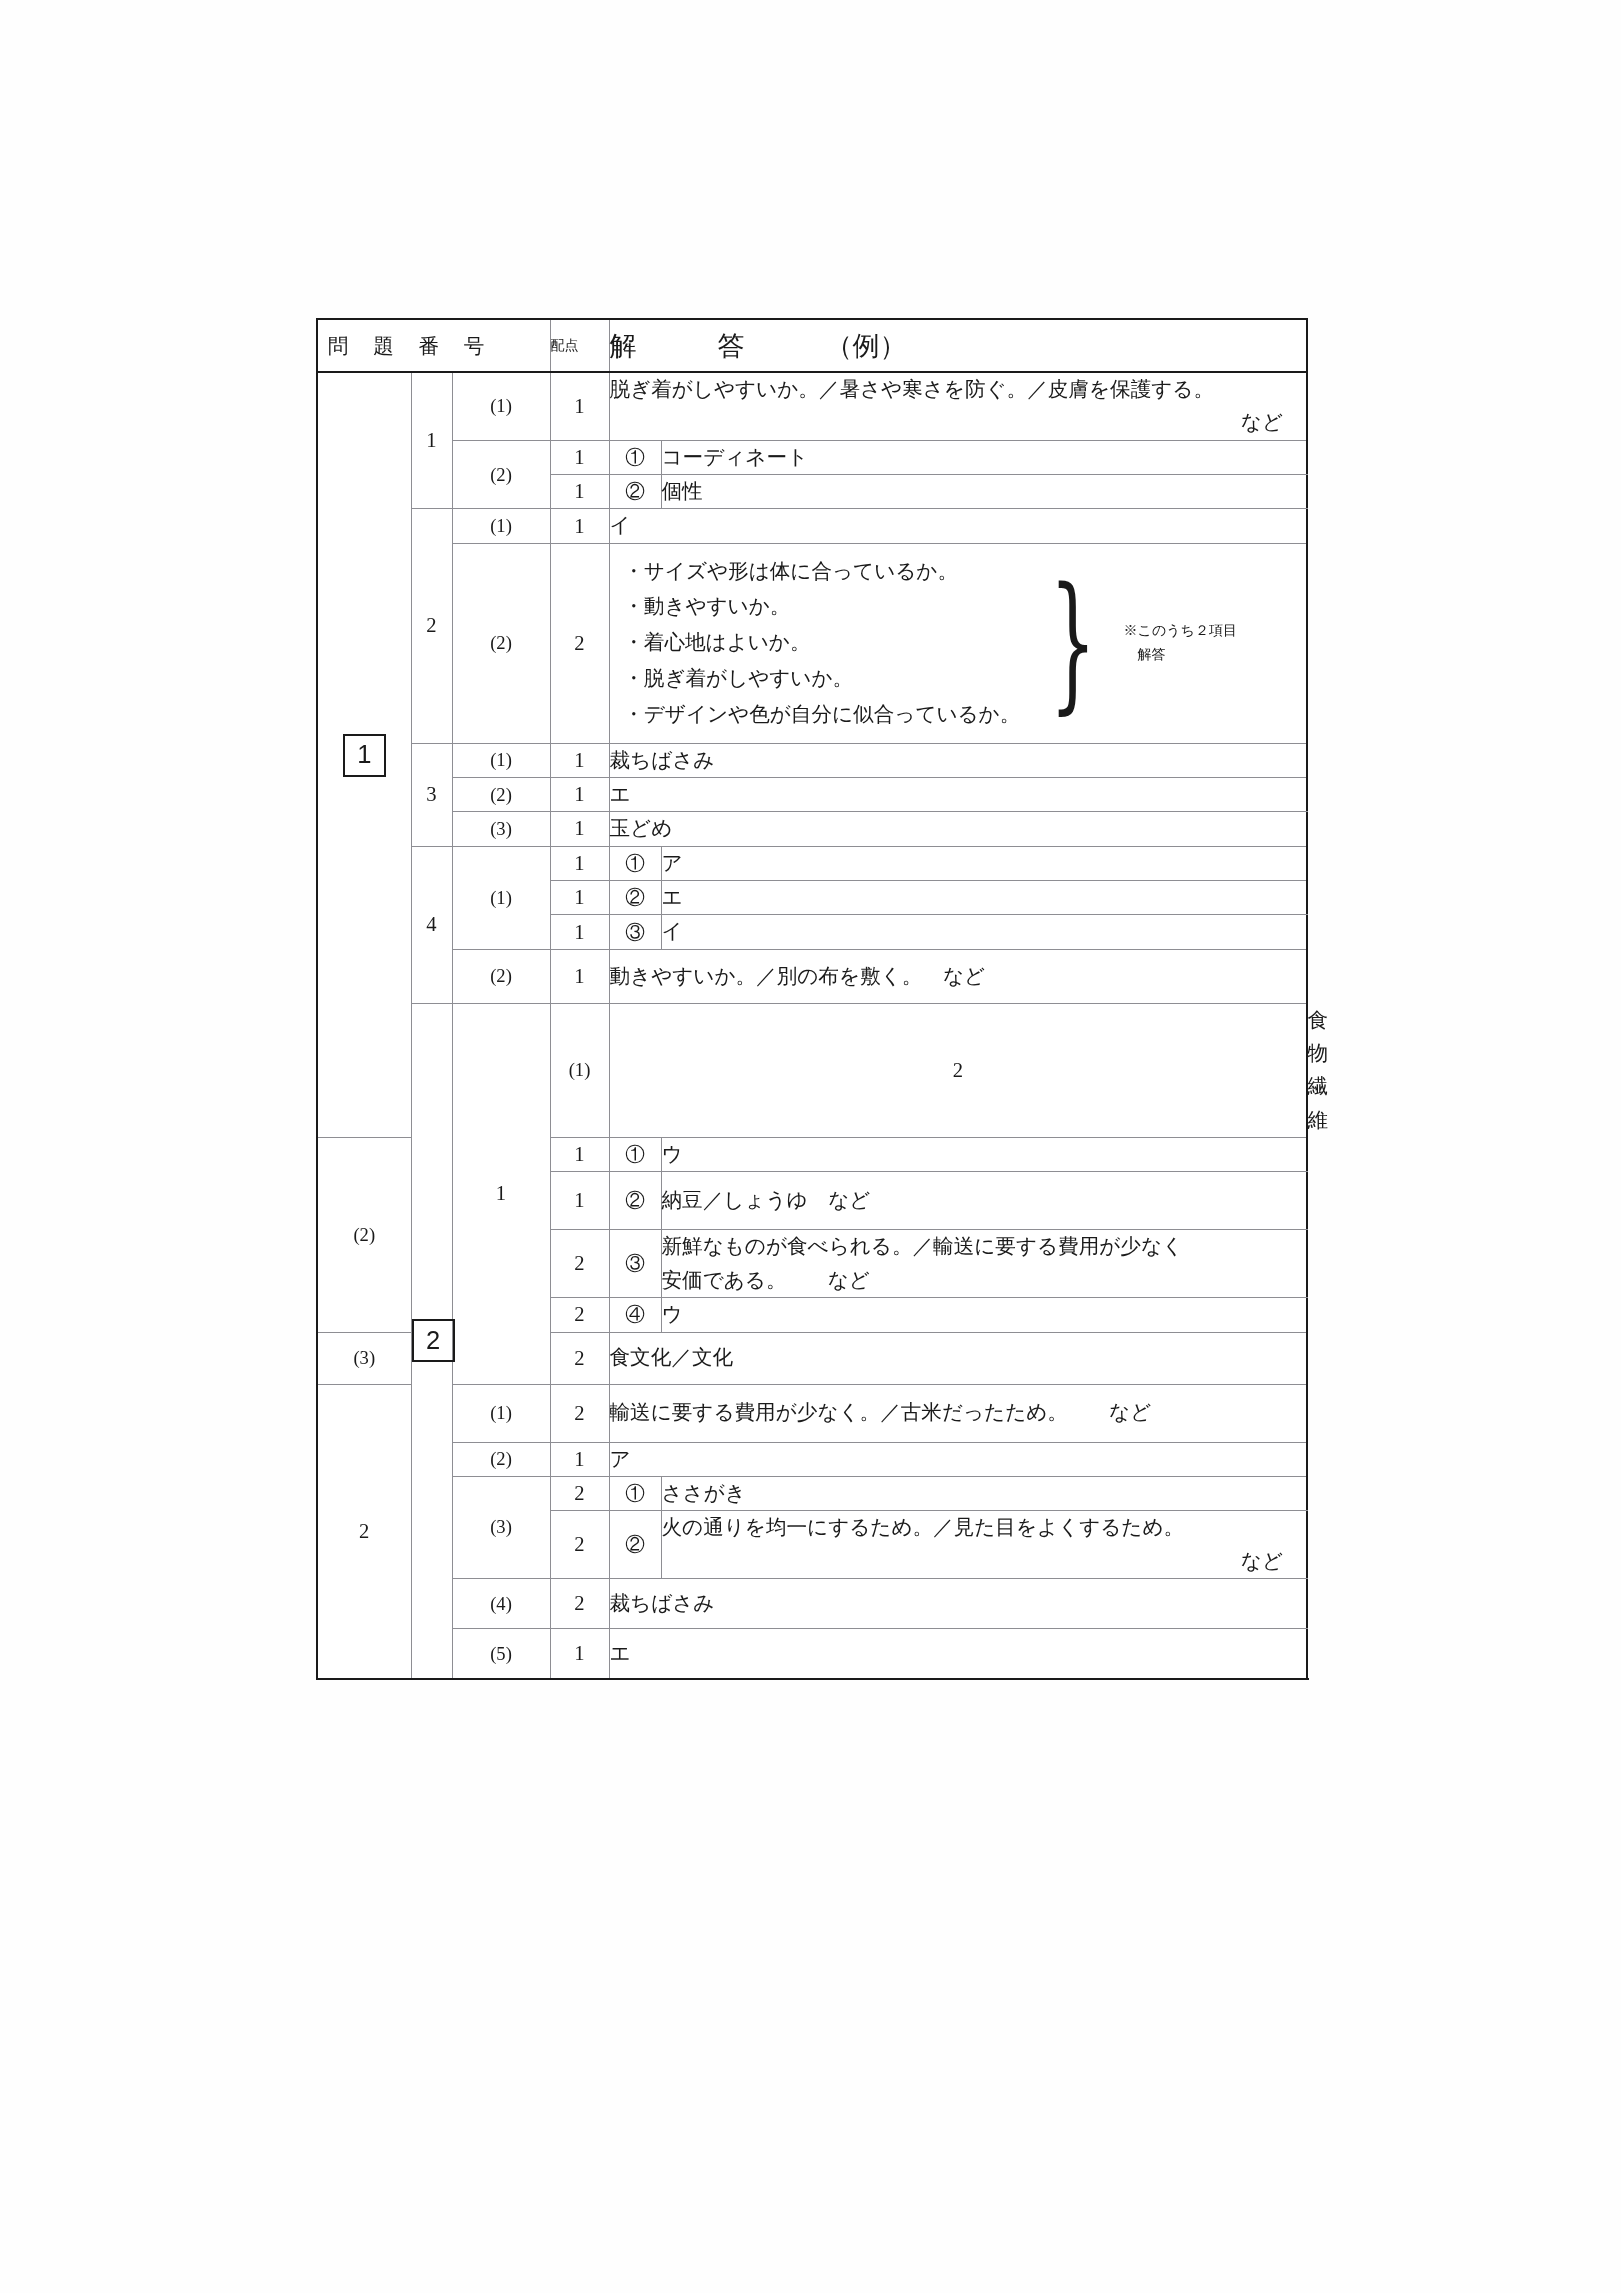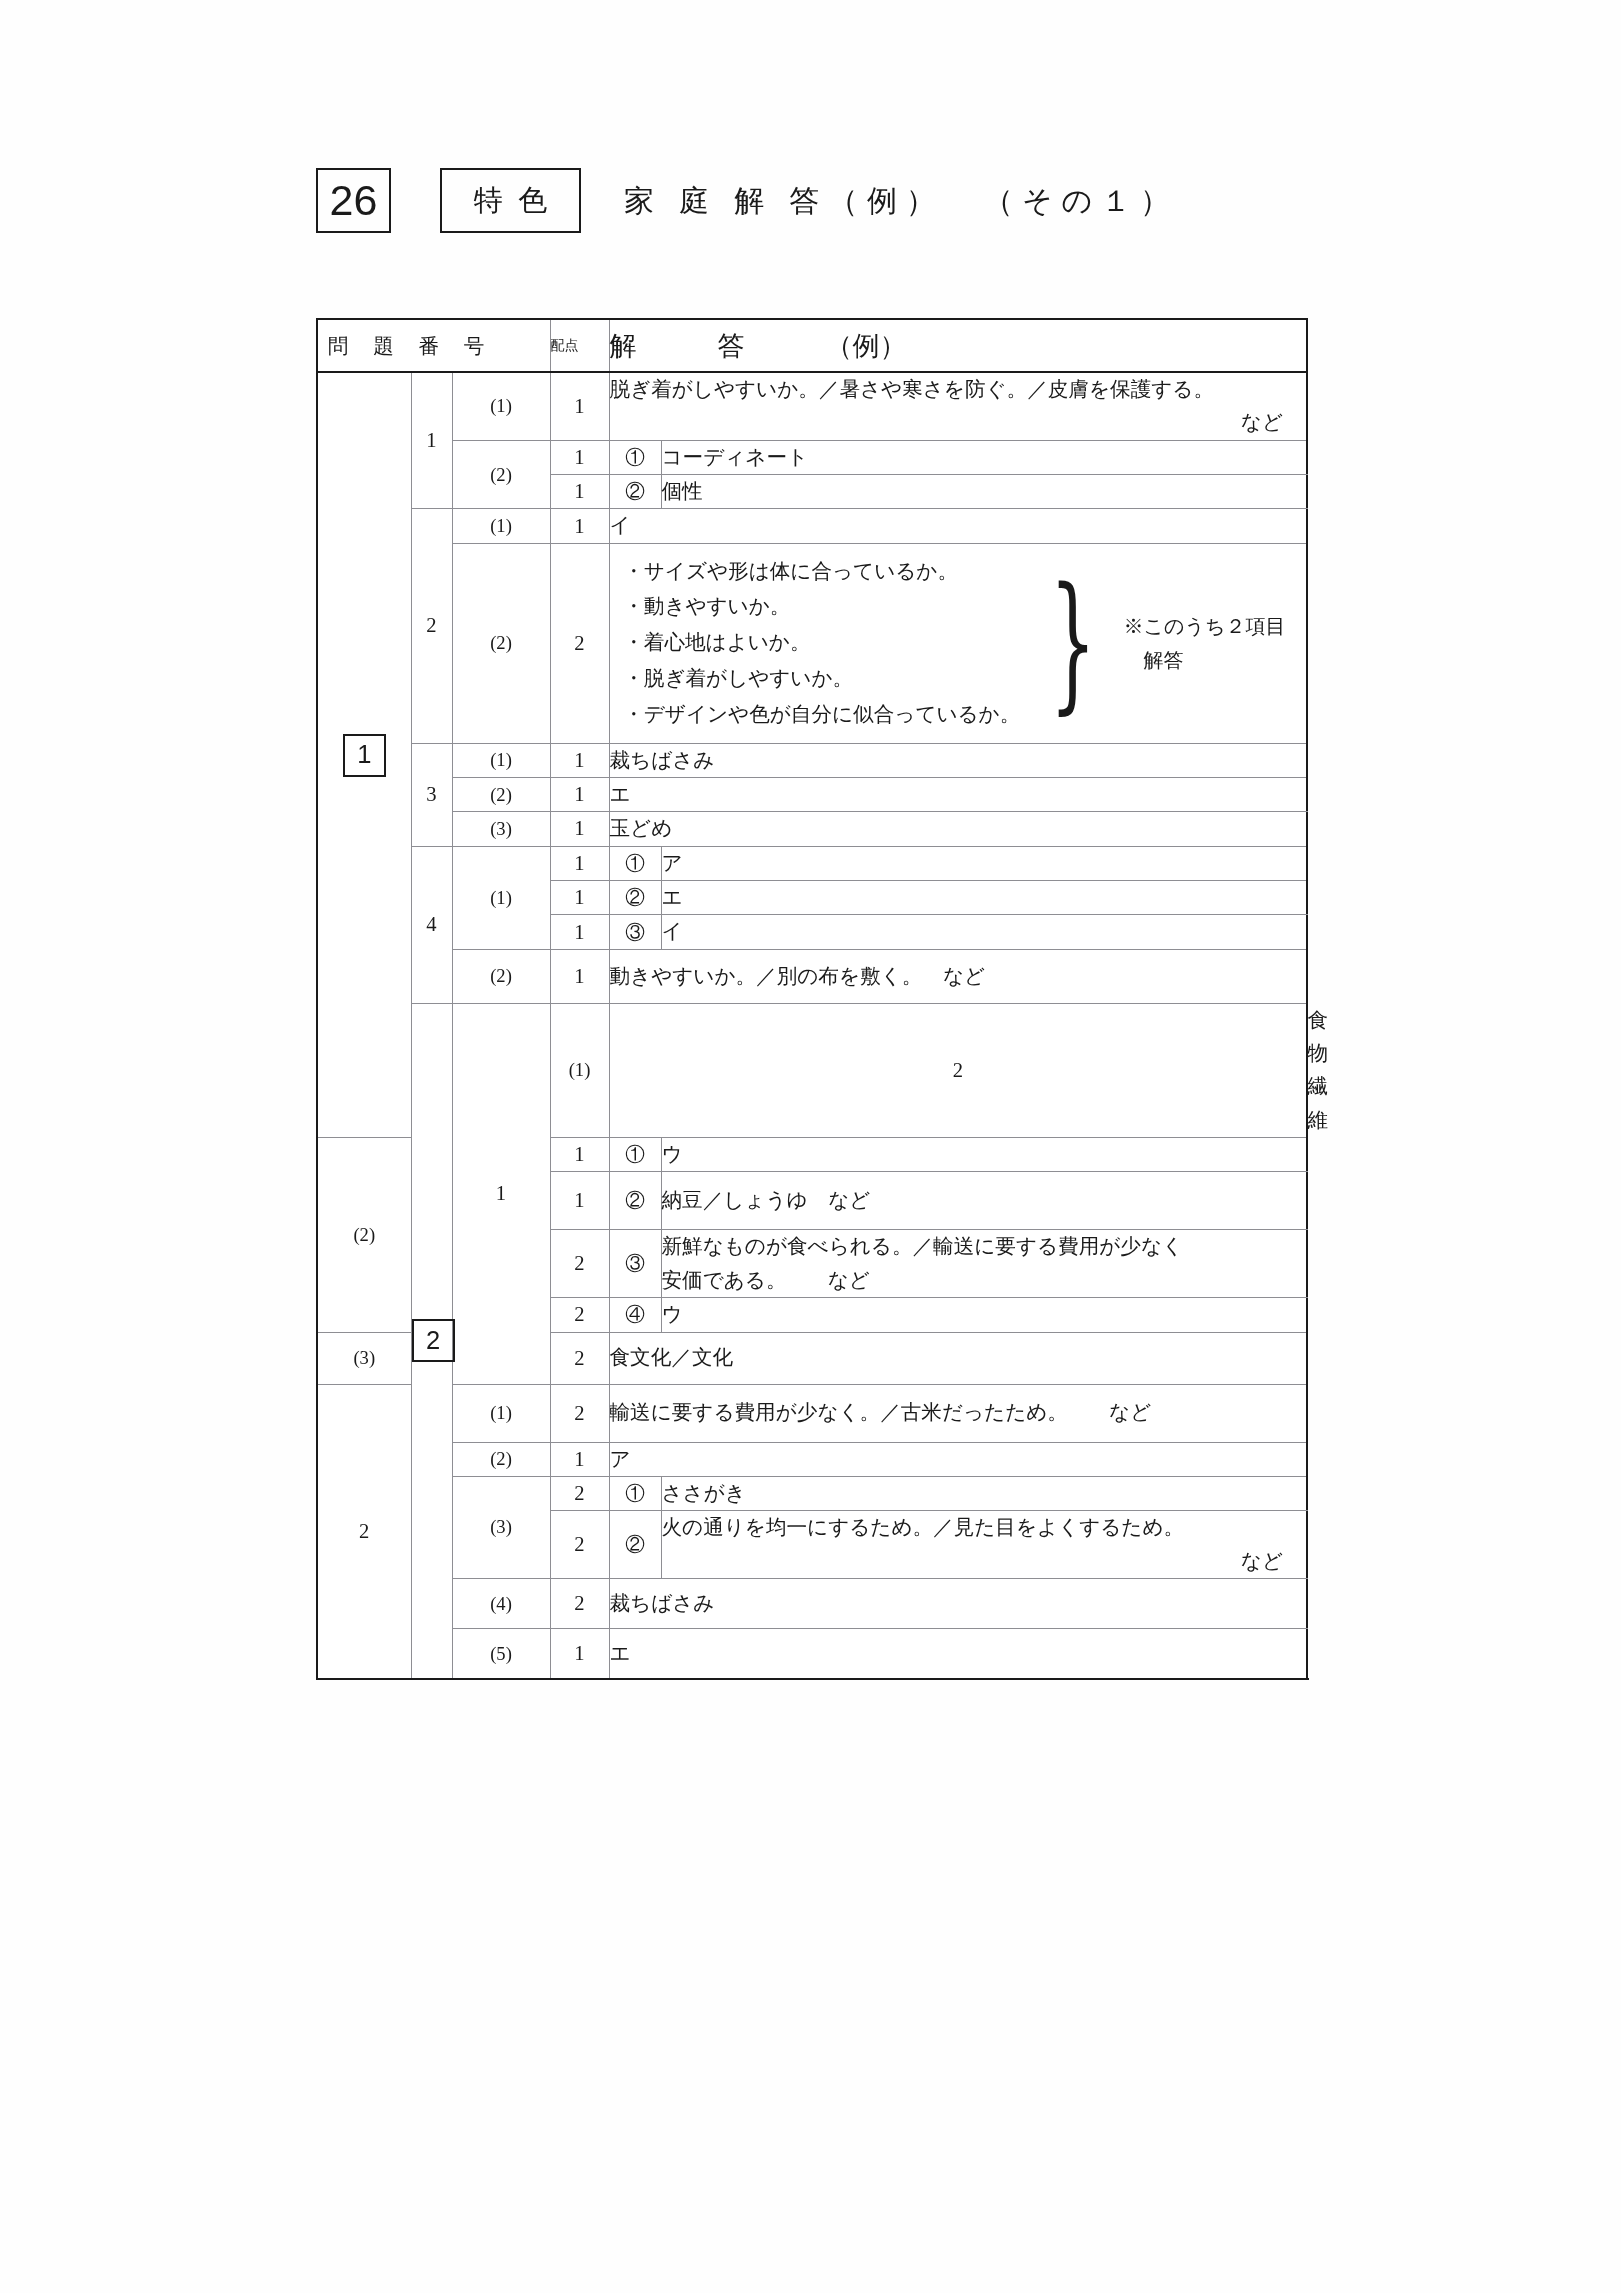--- a/index.html
+++ b/index.html
@@ -143,35 +143,30 @@
     margin-left: 5.9px;
     font-size: 147px;
     line-height: 0.42;
     font-family: "DejaVu Serif", serif;
     font-weight: 300;
     transform: scaleX(0.5);
     color: #1a1a1a;
   }
   .note {
     margin-left: 3.9px;
-    font-size: 20px;
+    font-size: 14px;
     line-height: 1.7;
     white-space: pre-line;
   }
 </style>
 </head>
 <body>
 
 <div class="page">
 
-  <div class="header">
-    <div class="code-box">26</div>
-    <div class="subject-box">特色</div>
-    <div class="title-text">家 庭 解 答（例）　（その１）</div>
-  </div>
 
   <table class="tbl">
     <colgroup>
       <col style="width:94px">
       <col style="width:41px">
       <col style="width:98px">
       <col style="width:59px">
       <col style="width:698px">
     </colgroup>
 

